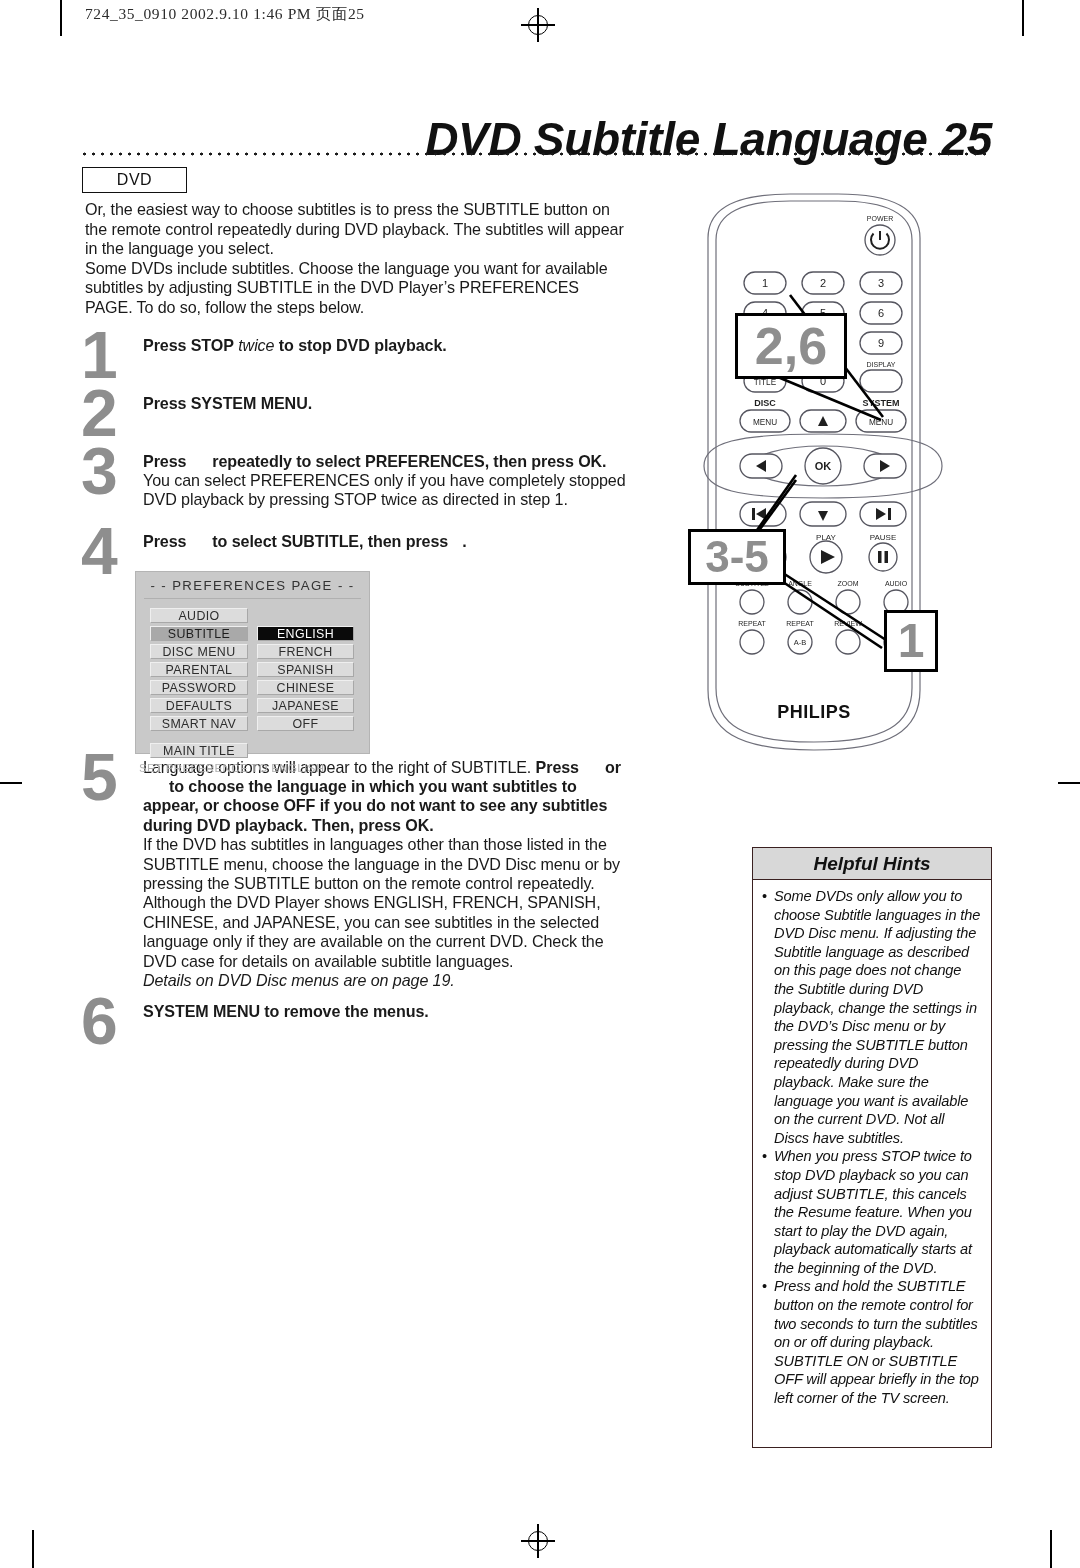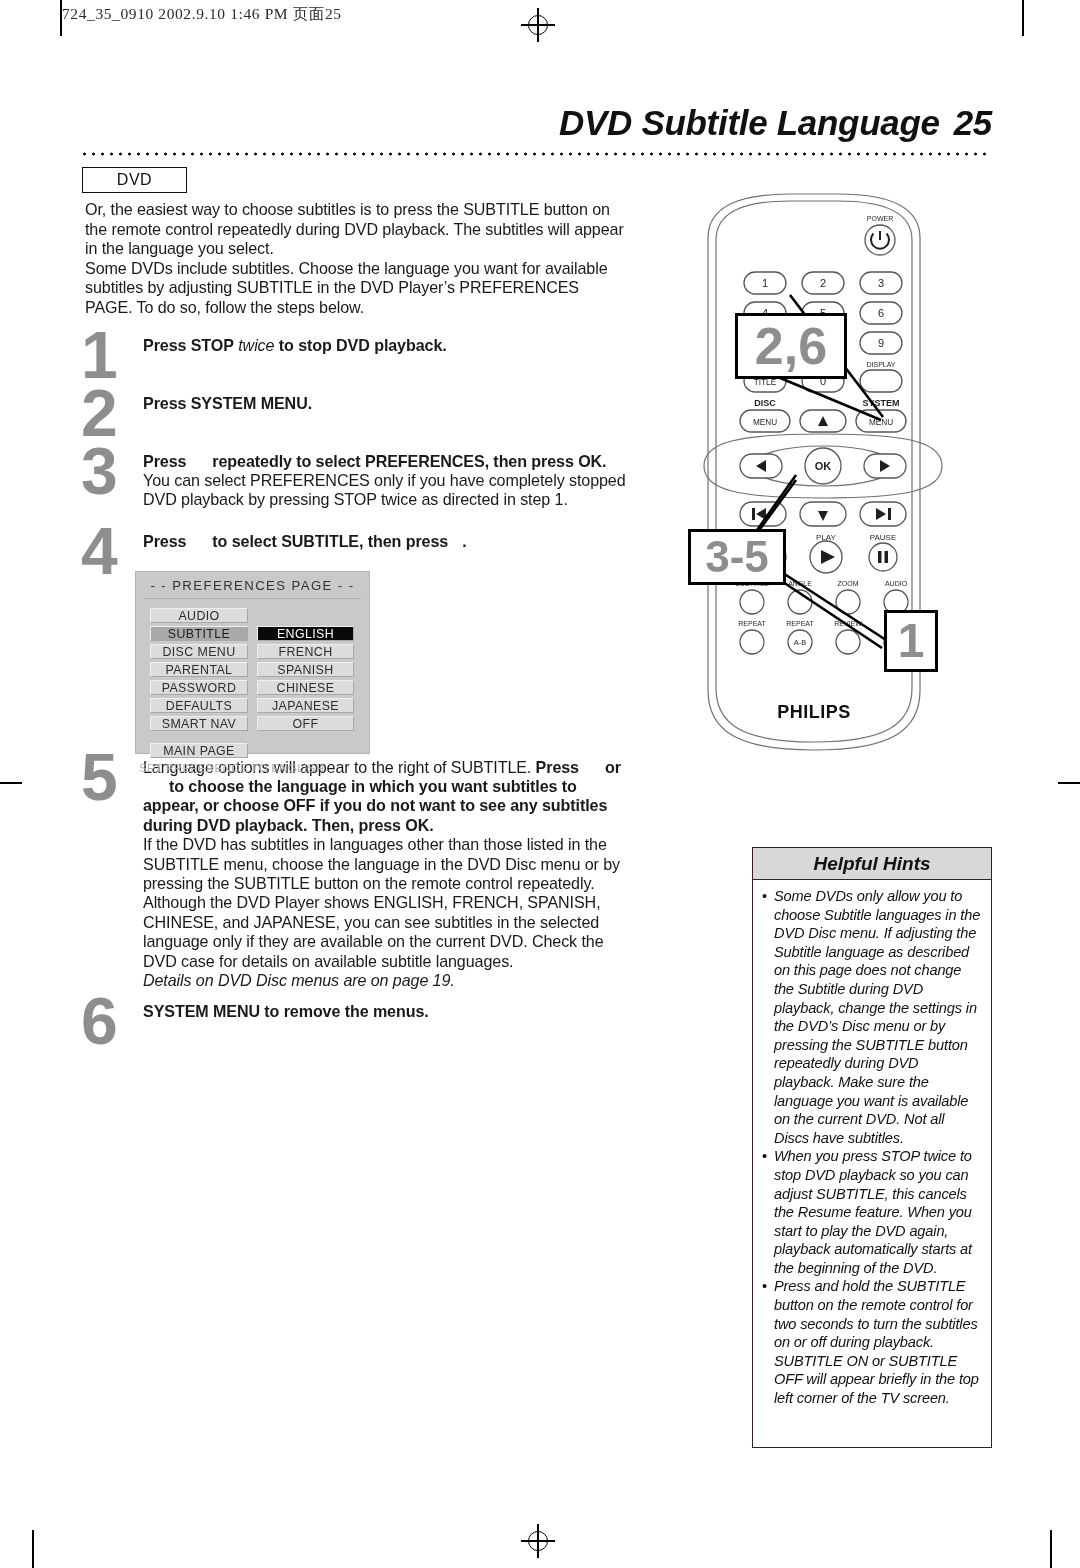--- a/index.html
+++ b/index.html
@@ -23,27 +23,27 @@
   .reg-circle { position:absolute; width:20px; height:20px; border:1.5px solid #000; border-radius:50%; left:7px; top:7px; }
 
   .crop-v { position:absolute; width:1.5px; background:#000; }
   .crop-h { position:absolute; height:1.5px; background:#000; }
 
   
   .file-header {
     position:absolute; left:62px; top:4px;
     font-family:"Liberation Serif", serif;
     font-size:15.5px; letter-spacing:0.6px;
-    color:#2b2b2b; white-space:nowrap;
+    color:#2b2b2b; white-space:nowrap;padding-left:23px;
   }
 
   
   .page-title {
-    position:absolute; right:88px; top:103px;
-    font-size:35px; font-weight:bold; font-style:italic;
+    position:absolute; right:88px; top:112px;
+    font-size:46px; font-weight:bold; font-style:italic;
     letter-spacing:-0.3px; color:#111;
     white-space:nowrap;
   }
   .page-title .pagenum { margin-left:14px; }
 
   .dotted-rule {
     position:absolute; left:80px; top:152px; width:912px; height:4px;
     background-image:radial-gradient(circle, #1a1a1a 1.4px, transparent 1.6px);
     background-size:9px 4px; background-repeat:repeat-x;
   }
@@ -262,21 +262,21 @@
     <div class="osd-col right">
       <div class="osd-item blank"></div>
       <div class="osd-item sel-dark">ENGLISH</div>
       <div class="osd-item">FRENCH</div>
       <div class="osd-item">SPANISH</div>
       <div class="osd-item">CHINESE</div>
       <div class="osd-item">JAPANESE</div>
       <div class="osd-item">OFF</div>
     </div>
   </div>
-  <div class="osd-main">MAIN PAGE</div>
+  <div class="osd-main">MAIN TITLE</div>
   <div class="osd-status">SET PREFERENCE TO ENGLISH</div>
 </div>
 
 <div class="remote-wrap">
   <svg class="remote-svg" width="330" height="600" viewBox="0 0 330 600">
     <defs>
       <style>
         .bo { fill:none; stroke:#6f6f7a; stroke-width:1.2; }
         .btn { fill:#ffffff; stroke:#55555f; stroke-width:1.3; }
         .btnl { font-family:"Liberation Sans", sans-serif; font-size:8.2px; fill:#1f1f1f; text-anchor:middle; }

